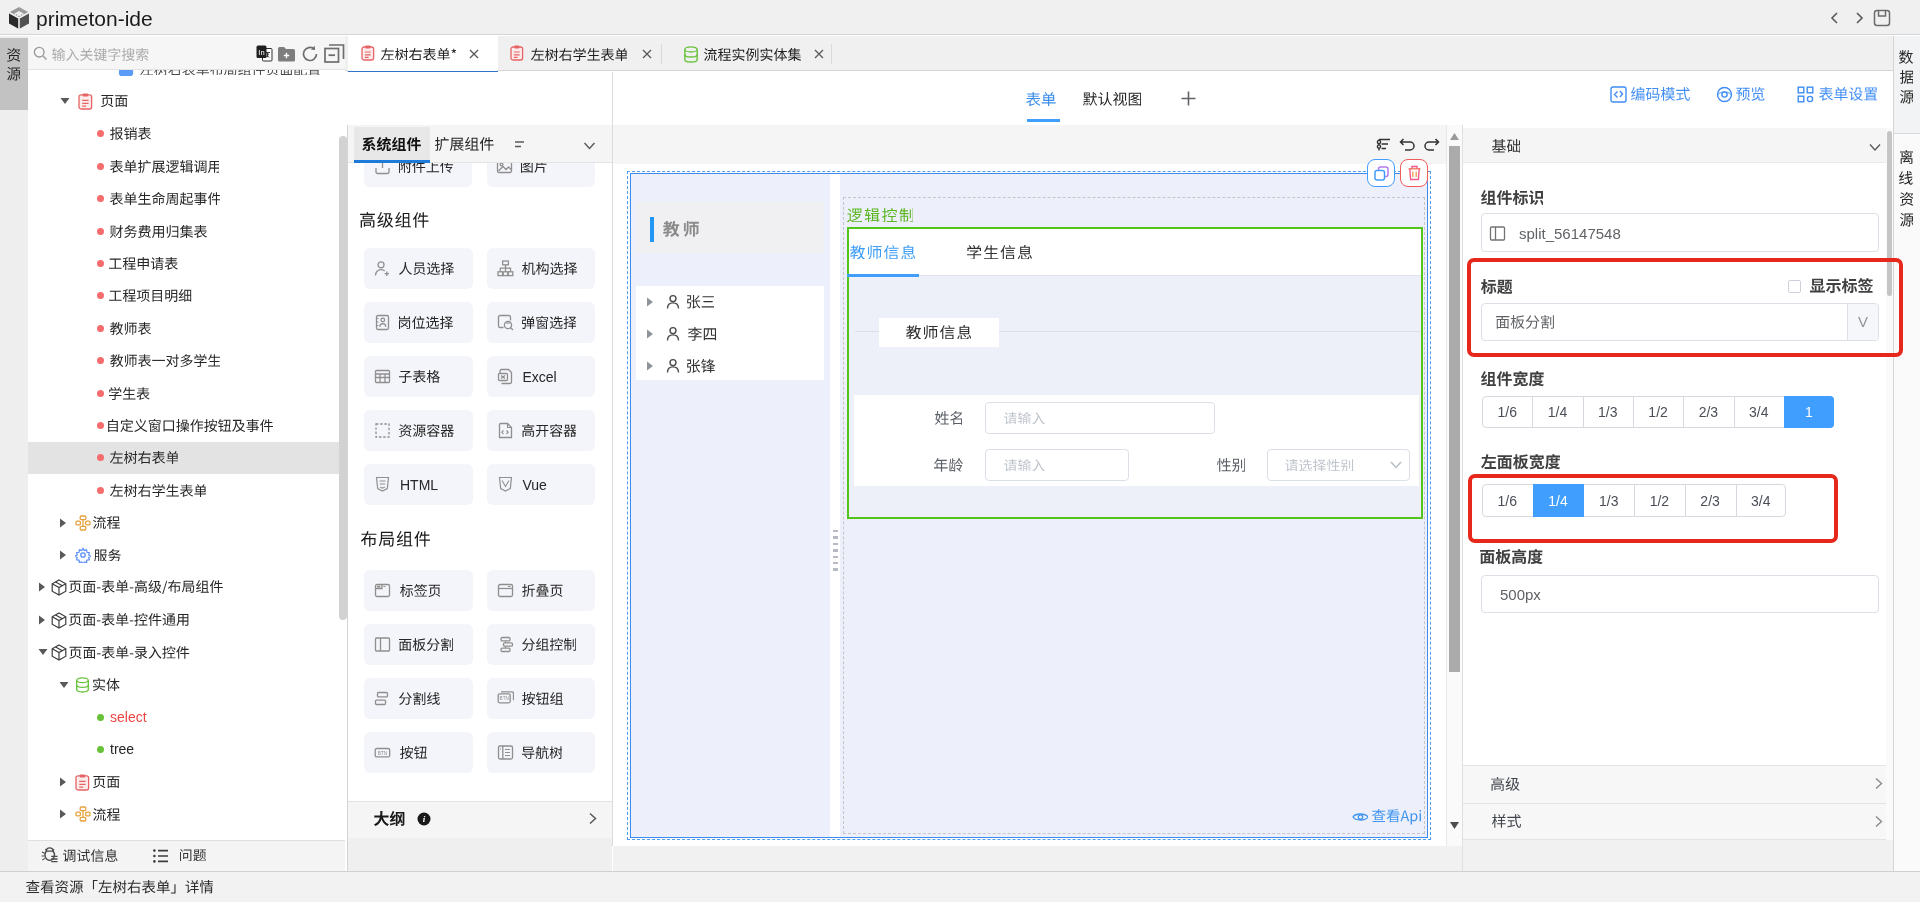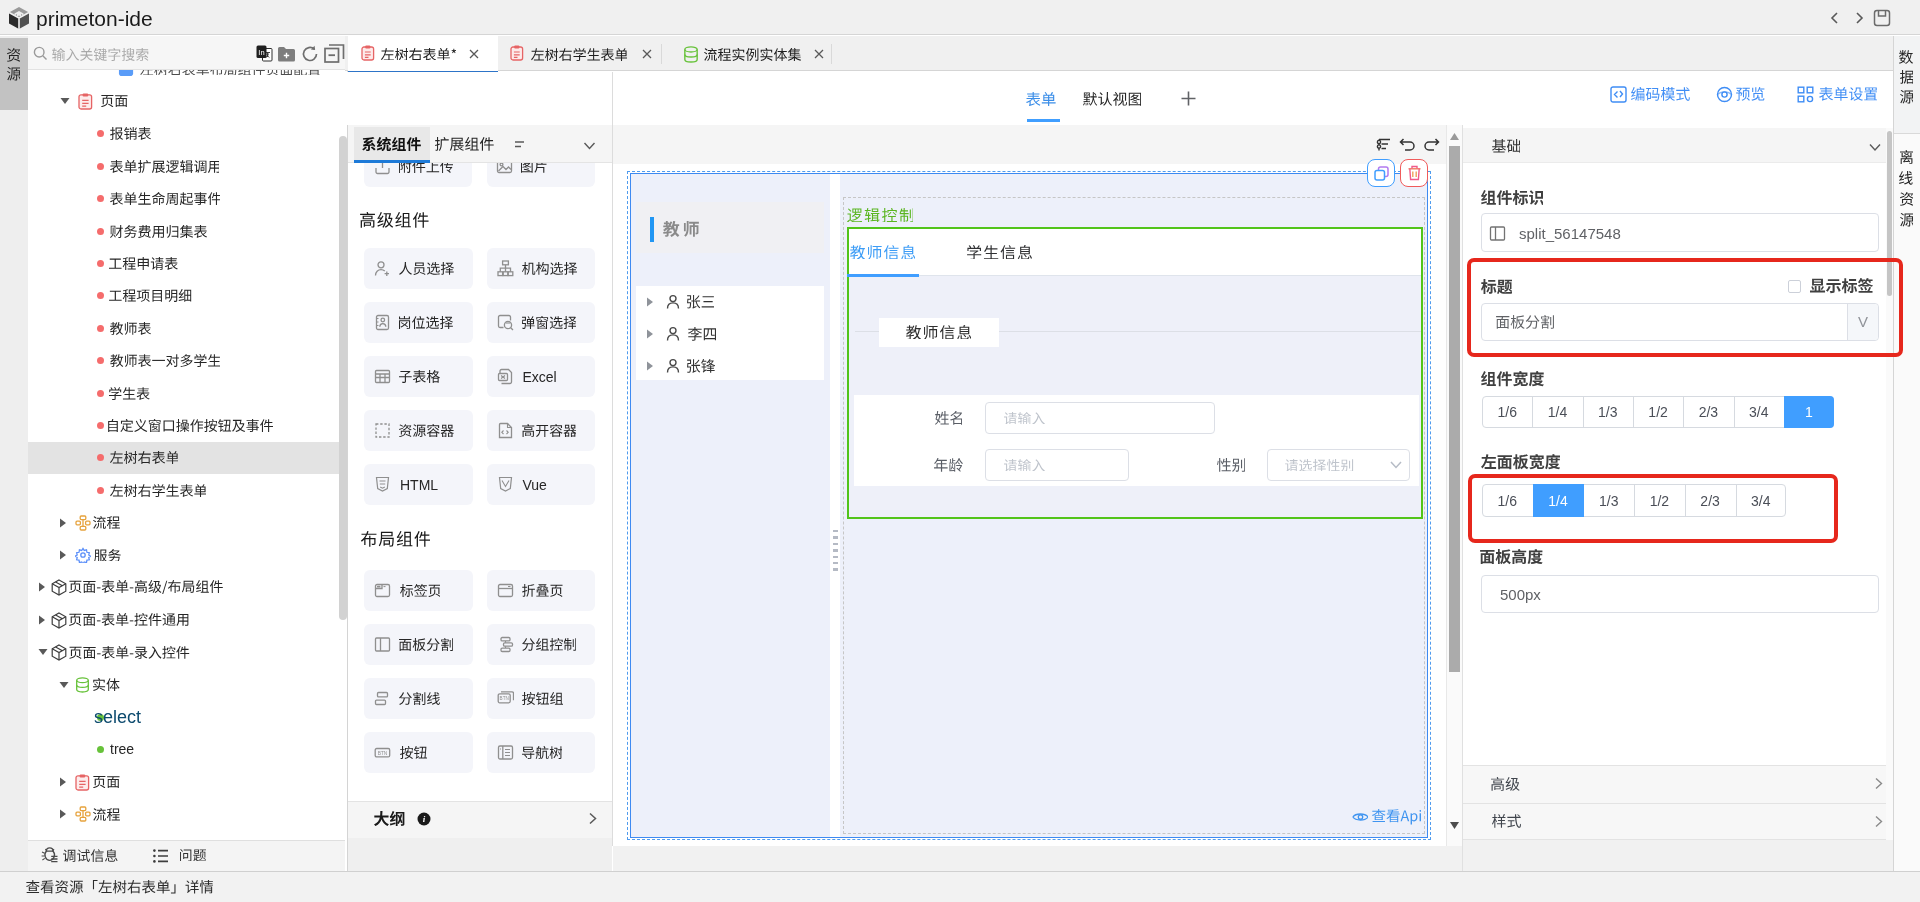--- a/index.html
+++ b/index.html
@@ -302,21 +302,21 @@
         <ellipse cx="7.5" cy="3.2" rx="5.8" ry="2.4"></ellipse>
 <path d="M1.7 3.2 V12.6 a5.8 2.4 0 0 0 11.6 0 V3.2"></path>
         <path d="M1.7 7.9 a5.8 2.4 0 0 0 11.6 0"></path>
       </g>
     </svg>
     <svg class="ct" style="left:93.0px;top:608.1px;" width="26.6" height="13.0" viewBox="0 -169.4 380.4 185.0" fill="#262626">
       <use href="#r5b9e" x="-14.2"></use>
       <use href="#r4f53" x="185.8"></use>
     </svg>
     <div style="position:absolute;left:96.5px;top:643.5px;width:7px;height:7px;border-radius:50%;background:#67c23a"></div>
-    <div style="position:absolute;left:94px;top:639.0px;font-size:18px;color:#0c4a6e;line-height:16px">select</div>
+    <div style="position:absolute;left:110px;top:639.0px;font-size:14px;color:#ef4444;line-height:16px">select</div>
     <div style="position:absolute;left:96.5px;top:675.9px;width:7px;height:7px;border-radius:50%;background:#67c23a"></div>
     <div style="position:absolute;left:110px;top:671.4px;font-size:14px;color:#262626;line-height:16px">tree</div>
     <svg style="position:absolute;left:59px;top:706.8px" width="8" height="10" viewBox="0 0 8 10">
       <path d="M1 0.5 L7 5 L1 9.5 Z" fill="#595959"></path>
     </svg>
     <svg style="position:absolute;left:75px;top:703.8px" width="15" height="17" viewBox="0 0 15 17">
 <rect x="1" y="1.8" width="12.6" height="14.2" rx="2" fill="#fdecec" stroke="#e66465" stroke-width="1.3"></rect>
 <rect x="4.6" y="0.4" width="5.6" height="3.2" rx="1" fill="#e66465"></rect>
 <path d="M4.2 7.4 h6.4 M4.2 10.4 h6.4 M4.2 13.2 h4" stroke="#e66465" stroke-width="1.2"></path>
     </svg>

